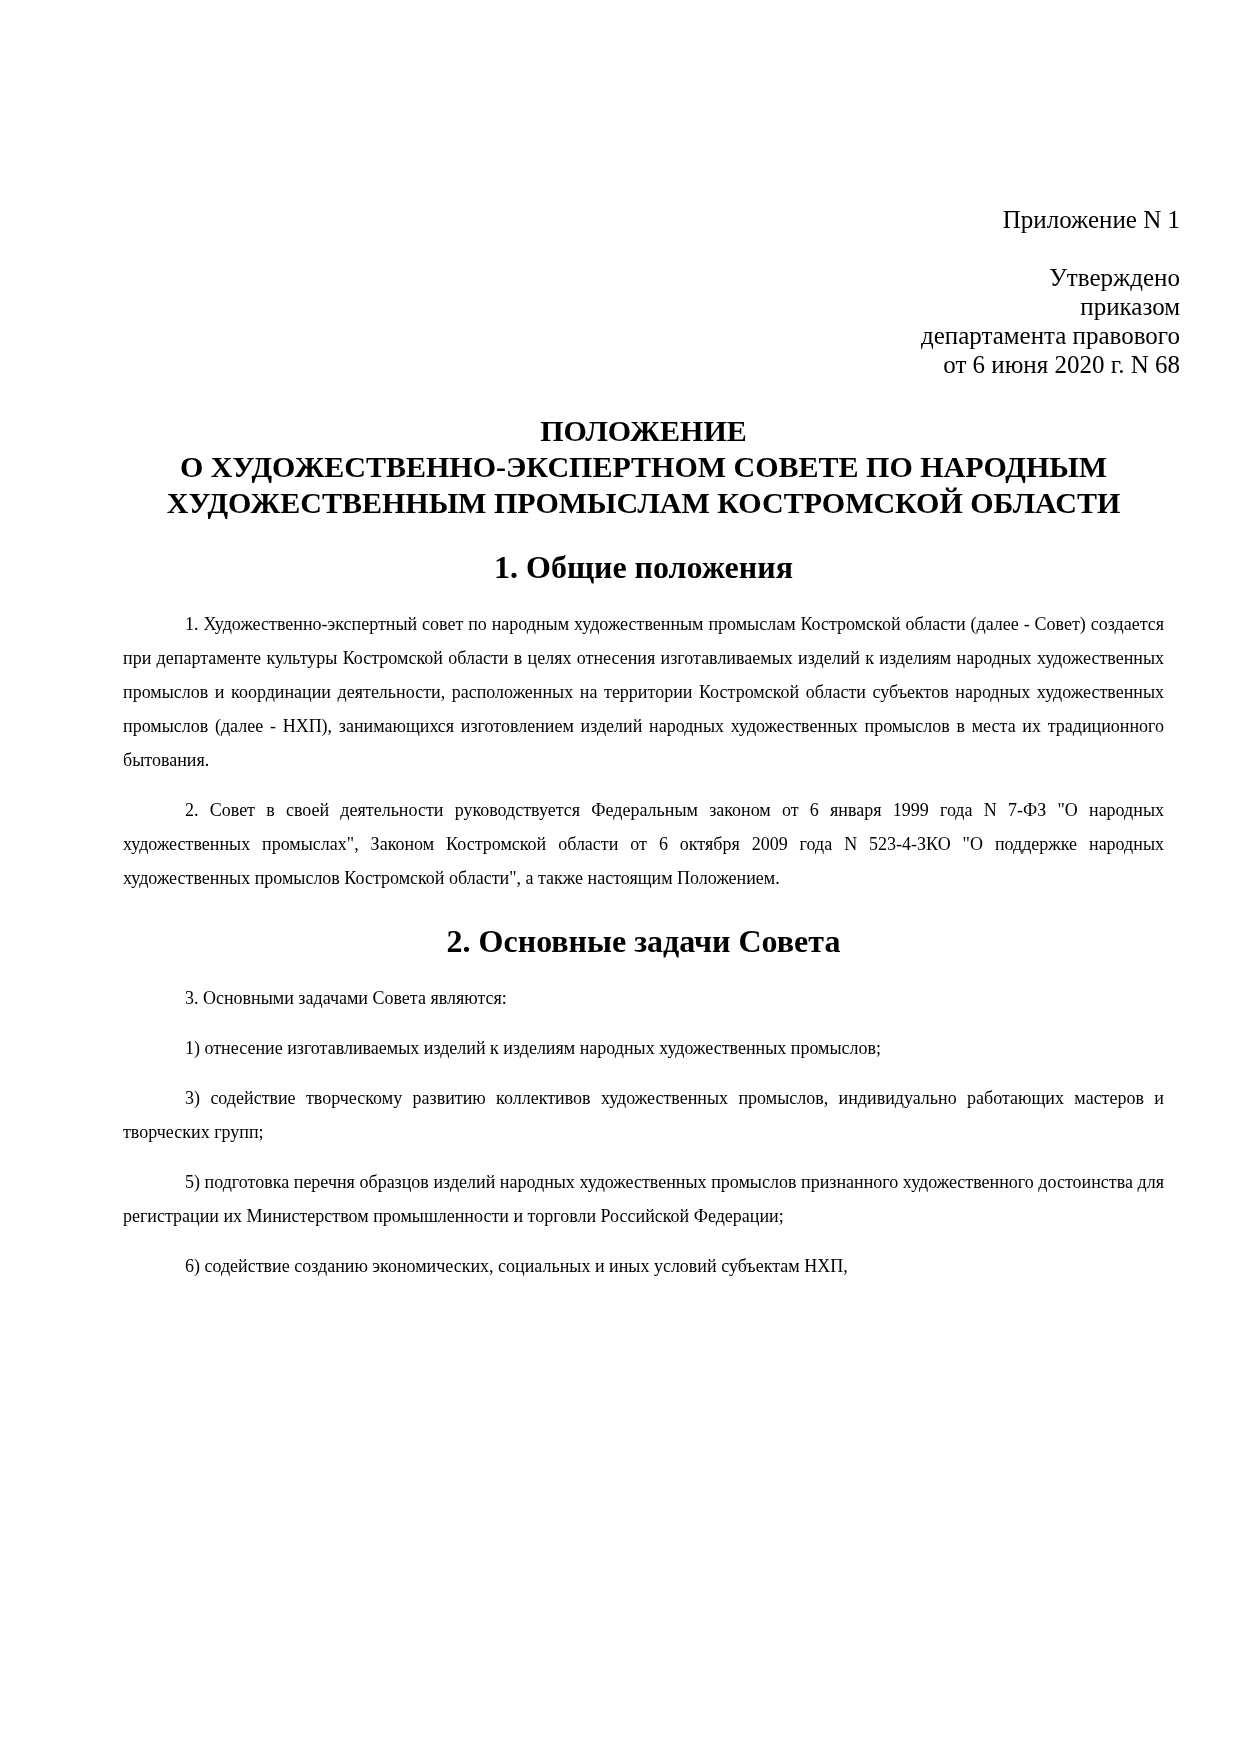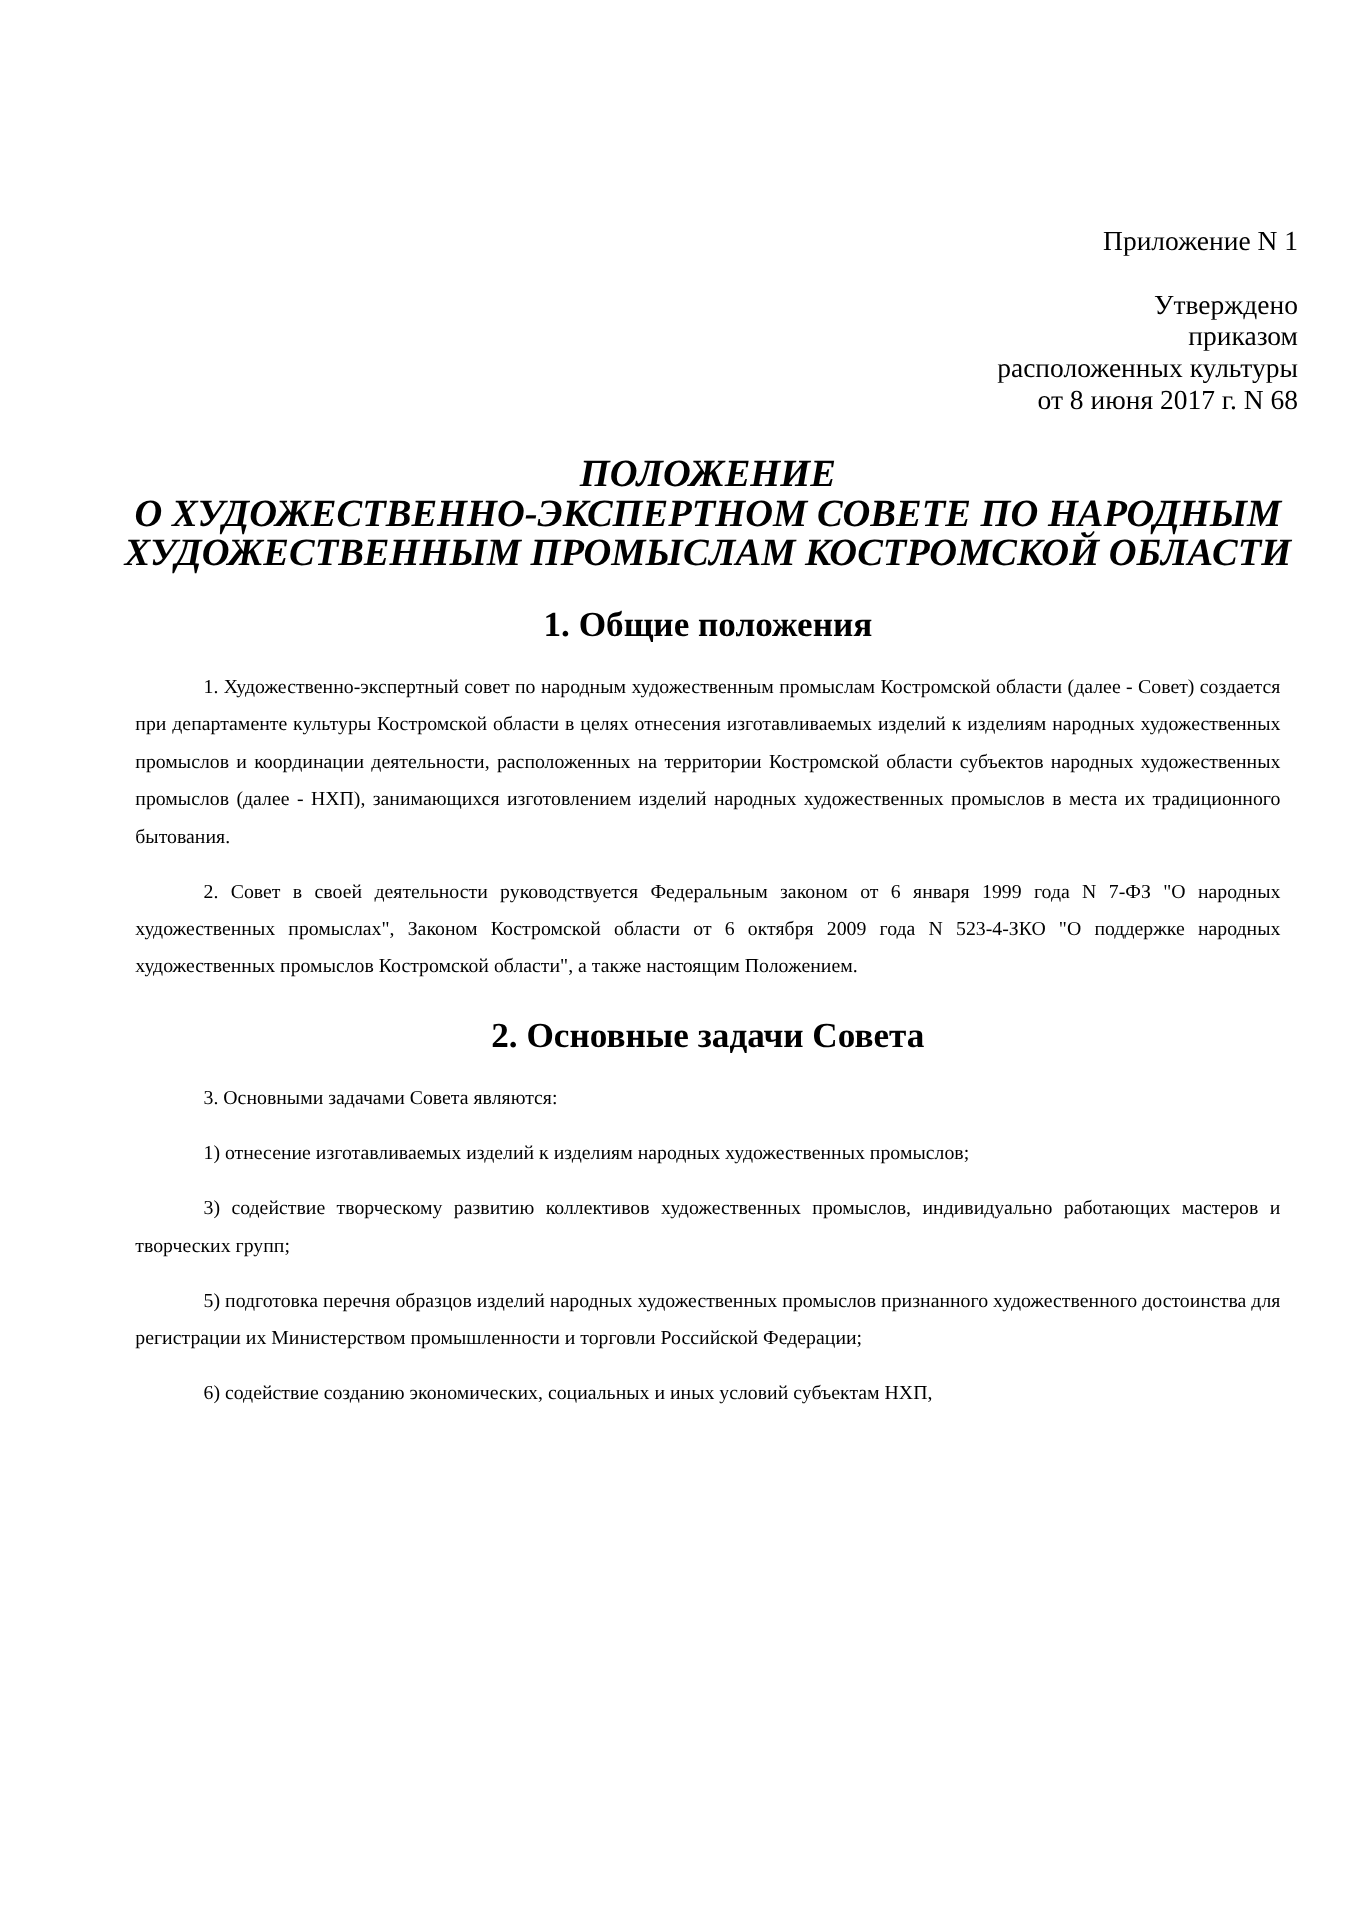--- a/index.html
+++ b/index.html
@@ -26,24 +26,23 @@
     font-size: 25px;
     line-height: 29px;
   }
   .right-block .gap {
     height: 29px;
   }
   
   .doc-title {
     margin: 34px 0 0 0;
     text-align: center;
-    font-size: 35px;
+    font-size: 30px;
     font-weight: bold;
     line-height: 36px;
-    font-style: italic;
   }
   
   .section-heading {
     margin: 28px 0 22px 0;
     text-align: center;
     font-size: 32px;
     font-weight: bold;
     line-height: 36px;
   }
   
@@ -58,22 +57,22 @@
 </head>
 <body>
 
 <div class="page">
 
   <div class="right-block">
     <div>Приложение N 1</div>
     <div class="gap"></div>
     <div>Утверждено</div>
     <div>приказом</div>
-    <div>расположенных культуры</div>
-    <div>от 8 июня 2017 г. N 68</div>
+    <div>департамента правового</div>
+    <div>от 6 июня 2020 г. N 68</div>
   </div>
 
   <div class="doc-title">
     <span>ПОЛОЖЕНИЕ</span><br>
     <span>О ХУДОЖЕСТВЕННО-ЭКСПЕРТНОМ СОВЕТЕ ПО НАРОДНЫМ ХУДОЖЕСТВЕННЫМ ПРОМЫСЛАМ КОСТРОМСКОЙ ОБЛАСТИ</span>
   </div>
 
   <div class="section-heading">1. Общие положения</div>
 
   <p class="para">1. Художественно-экспертный совет по народным художественным промыслам Костромской области (далее - Совет) создается при департаменте культуры Костромской области в целях отнесения изготавливаемых изделий к изделиям народных художественных промыслов и координации деятельности, расположенных на территории Костромской области субъектов народных художественных промыслов (далее - НХП), занимающихся изготовлением изделий народных художественных промыслов в места их традиционного бытования.</p>

